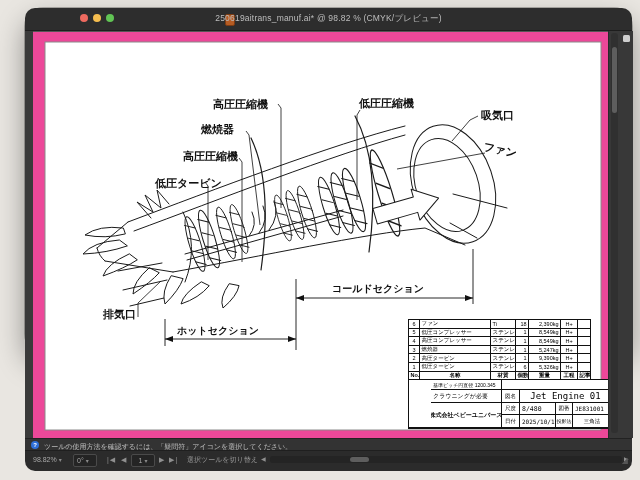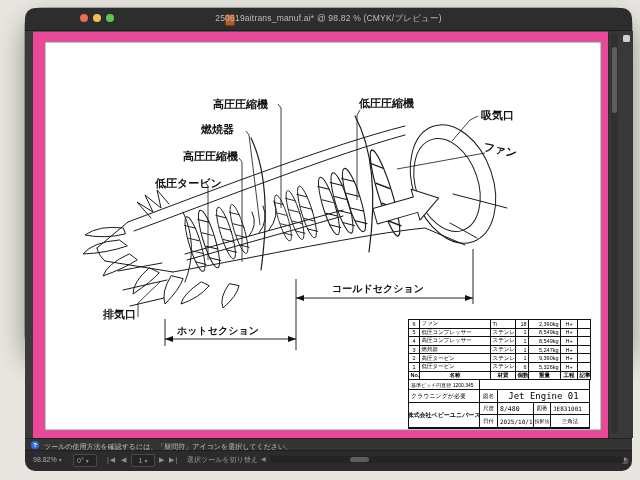--- a/index.html
+++ b/index.html
@@ -43,21 +43,21 @@
   .lbl{font-size:11px;font-weight:600;}
   .dim{font-size:10px;font-weight:600;}
   
   .parts{position:absolute;left:375px;top:287px;width:182px;border-collapse:collapse;
          table-layout:fixed;font-size:5.5px;color:#000;background:#fff;}
   .parts td{border:0.7px solid #111;height:7.6px;padding:0 1.5px;overflow:hidden;white-space:nowrap;}
   .parts .c{text-align:center;} .parts .r{text-align:right;} .parts .b{font-weight:bold;}
   
   .tblock{position:absolute;left:375px;top:347px;width:180px;height:47px;border:1.2px solid #111;
           border-bottom-width:2.2px;display:grid;background:#fff;color:#000;
-          grid-template-columns:71px 18px 36px 17px 38px;grid-template-rows:10px 13px 12px 12px;}
+          grid-template-columns:71px 18px 36px 17px 38px;grid-template-rows:10px 13px 12px 12px;padding-left:22px;}
   .tb{border-right:0.8px solid #111;border-bottom:0.8px solid #111;overflow:hidden;white-space:nowrap;
       display:flex;align-items:center;padding:0 2px;}
   .mono{font-family:"DejaVu Sans Mono",monospace;}
 </style>
 </head>
 <body>
 
 <div class="window">
 
   <div class="titlebar">

